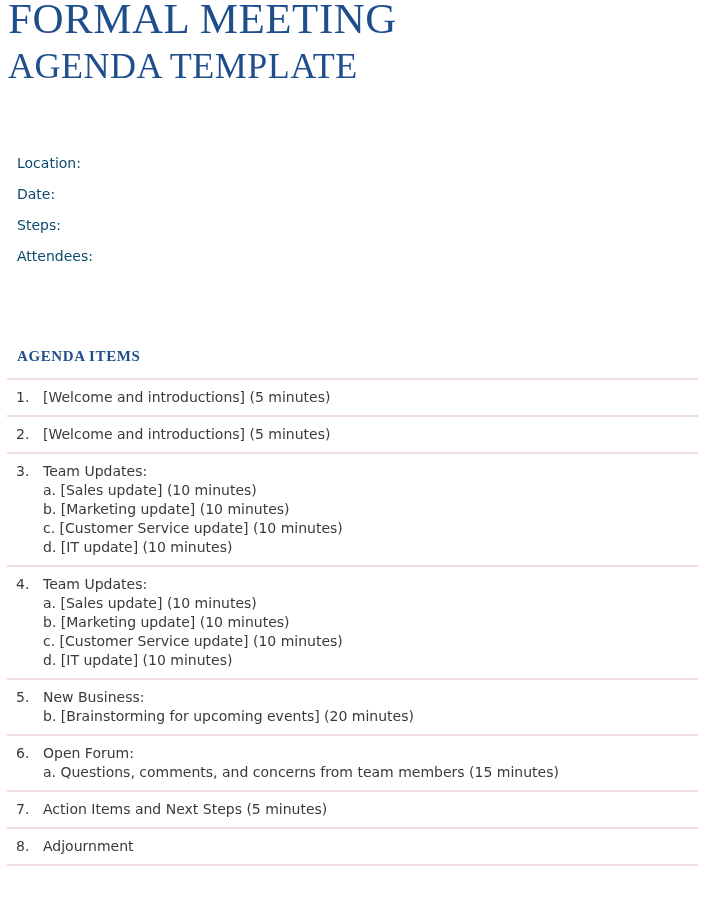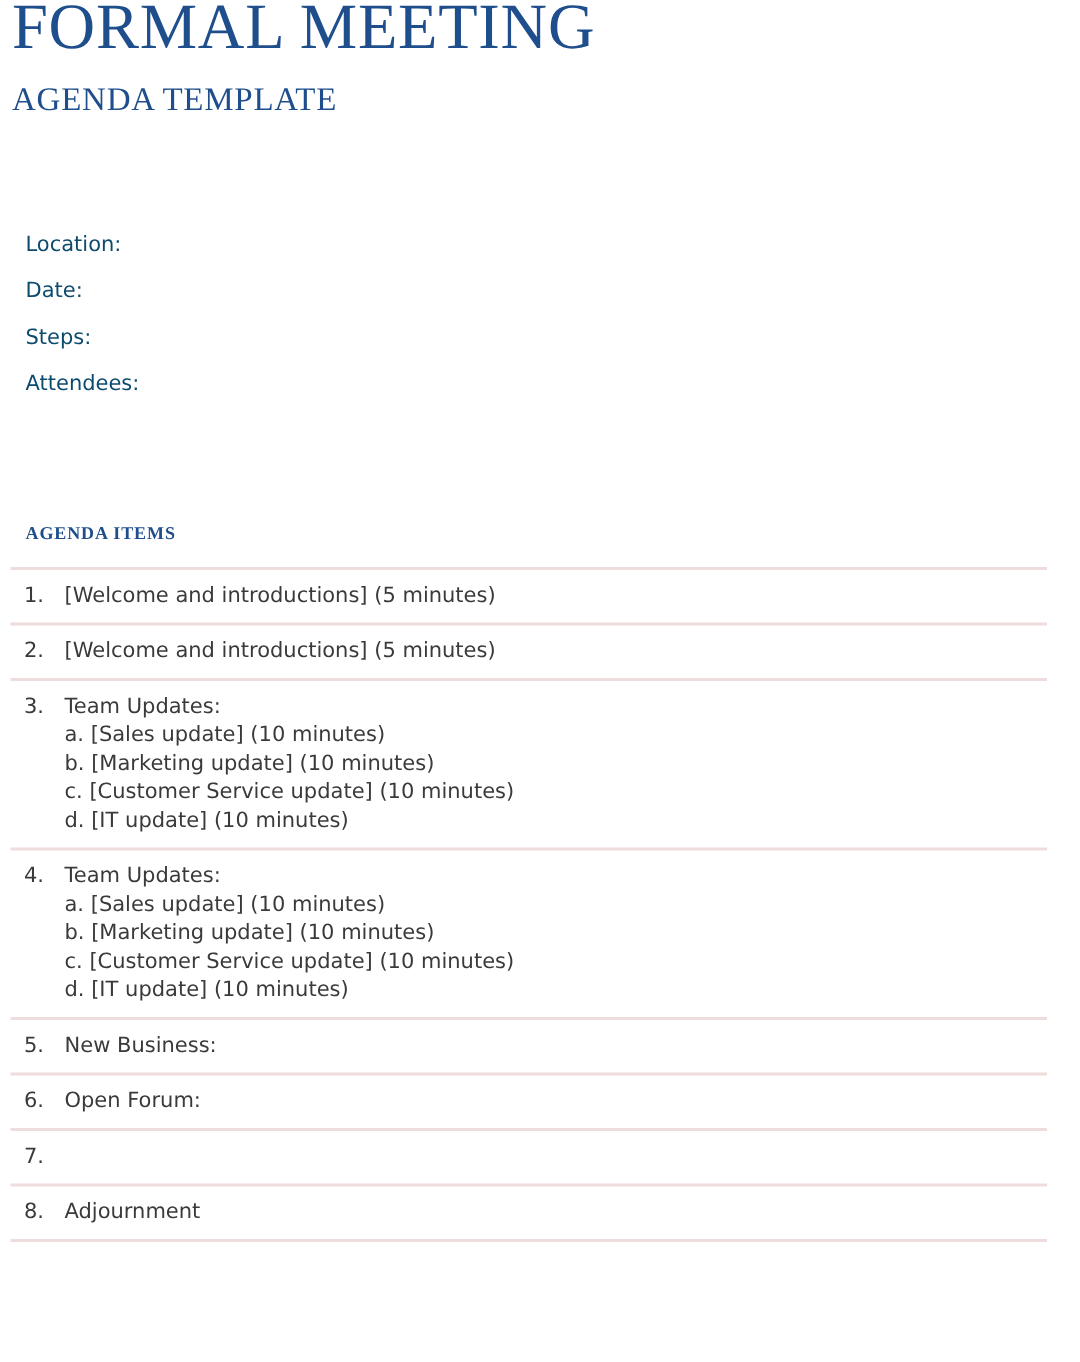--- a/index.html
+++ b/index.html
@@ -25,41 +25,41 @@
       margin: 0;
       font-weight: normal;
     }
     .title-line1 {
       top: -6px;
       font-size: 43px;
       line-height: 50px;
     }
     .title-line2 {
       top: 46px;
-      font-size: 22px;
+      font-size: 36px;
       line-height: 40px;
     }
     .meta {
       position: absolute;
       left: 17px;
       top: 150px;
       font-size: 14px;
       color: #0c4a6e;
     }
     .meta-row {
       height: 31px;
       line-height: 26px;
     }
     .section-heading {
       position: absolute;
       left: 17px;
       top: 348px;
       font-family: "Liberation Serif", "DejaVu Serif", serif;
       font-weight: bold;
-      font-size: 12px;
+      font-size: 15px;
       color: #1f4e8c;
       letter-spacing: 0.6px;
       margin: 0;
     }
     .agenda {
       position: absolute;
       left: 7px;
       top: 378px;
       width: 691px;
     }
@@ -132,30 +132,33 @@
       <div class="sub">a. [Sales update] (10 minutes)</div>
       <div class="sub">b. [Marketing update] (10 minutes)</div>
       <div class="sub">c. [Customer Service update] (10 minutes)</div>
       <div class="sub">d. [IT update] (10 minutes)</div>
     </div>
     <div class="agenda-item">
       <div class="row">
         <span class="num">5.</span>
         <span class="txt">New Business:</span>
       </div>
+      <div class="sub">b. [Brainstorming for upcoming events] (20 minutes)</div>
     </div>
     <div class="agenda-item">
       <div class="row">
         <span class="num">6.</span>
         <span class="txt">Open Forum:</span>
       </div>
+      <div class="sub">a. Questions, comments, and concerns from team members (15 minutes)</div>
     </div>
     <div class="agenda-item">
       <div class="row">
         <span class="num">7.</span>
+        <span class="txt">Action Items and Next Steps (5 minutes)</span>
       </div>
     </div>
     <div class="agenda-item last">
       <div class="row">
         <span class="num">8.</span>
         <span class="txt">Adjournment</span>
       </div>
     </div>
   </div>
 

